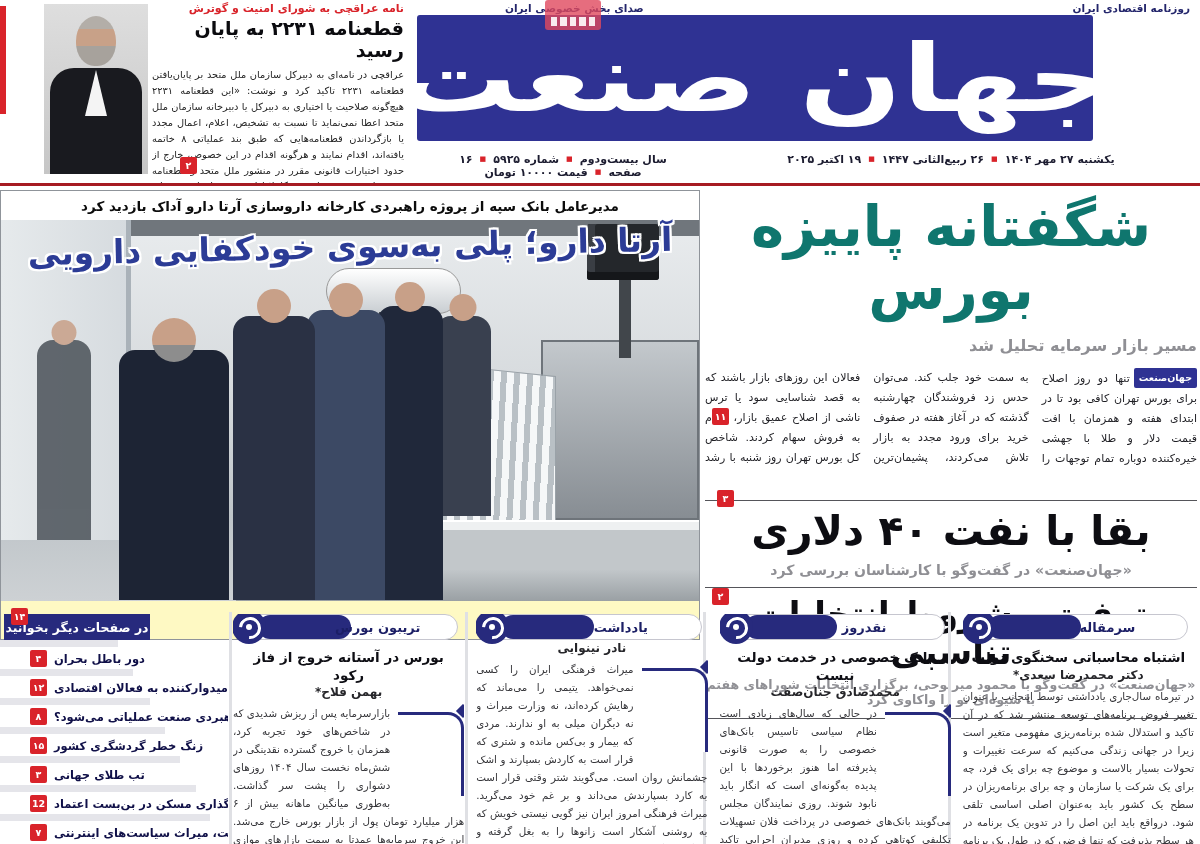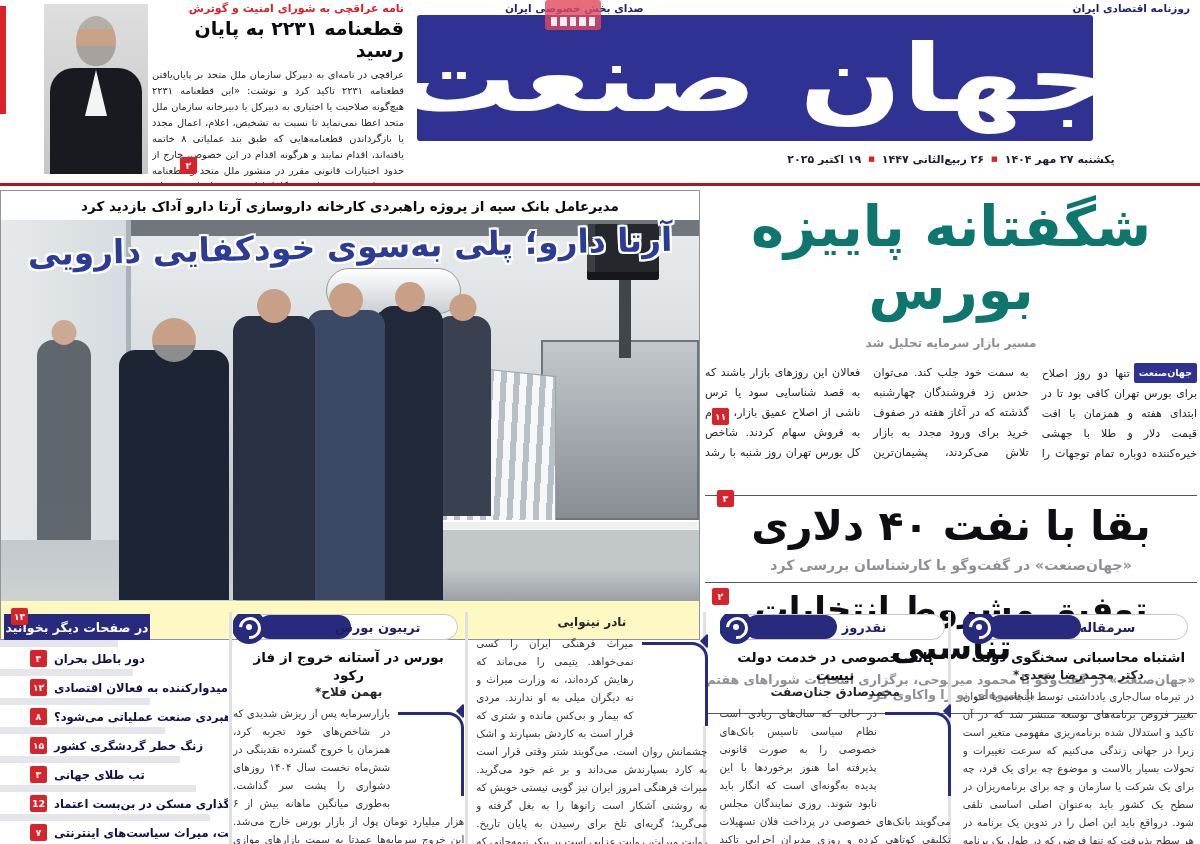--- a/index.html
+++ b/index.html
@@ -82,21 +82,21 @@
   .p4::before{width:30px;height:30px;top:-24px;}
   .p5{left:434px;top:96px;width:56px;height:200px;background:#39404f;}
   .p5::before{width:27px;height:27px;top:-22px;}
   .p6{left:36px;top:120px;width:54px;height:200px;background:#4a5158;opacity:.85;}
   .p6::before{width:25px;height:25px;top:-20px;}
   .photo-badge{left:10px;bottom:14px;z-index:8;}
 
   
   .right-col{position:absolute;left:705px;top:190px;width:492px;height:412px;}
   .lead-headline{margin:6px 0 0;font-size:56px;line-height:1.12;font-weight:800;color:#0f766e;text-align:center;}
-  .lead-subtitle{margin-top:15px;font-size:12px;font-weight:bold;color:#8f8f94;text-align:center;}
+  .lead-subtitle{margin-top:15px;font-size:16px;font-weight:bold;color:#8f8f94;text-align:right;}
   .lead-body{margin-top:13px;height:118px;overflow:hidden;columns:3;column-gap:13px;
              font-size:11px;line-height:1.8;text-align:justify;color:#1f1f24;}
   .brand-label{display:inline-block;background:#2f3293;color:#fff;font-size:9.5px;font-weight:bold;
                padding:1px 5px;border-radius:2px;margin-left:4px;vertical-align:1px;}
   .rule{border:none;border-top:1px solid #55555a;margin:14px 0 0;}
   .r2{margin-top:9px;} .r3{margin-top:11px;}
   .oil-headline{margin:8px 0 0;font-size:41px;line-height:1.1;font-weight:800;color:#0d0d12;text-align:center;}
   .oil-subtitle{margin-top:7px;font-size:14px;font-weight:bold;color:#8f8f94;text-align:center;}
   .elec-headline{margin:7px 0 0;font-size:34px;line-height:1.12;font-weight:800;color:#0d0d12;text-align:center;}
   .elec-subtitle{margin-top:6px;font-size:12.5px;font-weight:bold;color:#8f8f94;text-align:center;}
@@ -172,20 +172,23 @@
       </div>
     <div class="tagline-right">روزنامه اقتصادی ایران</div>
 
     <div class="masthead-box">
       <div class="masthead-title">جهان صنعت</div>
     </div>
 
     <div class="dateline dl-right">
       
     <span class="seg">یکشنبه ۲۷ مهر ۱۴۰۴</span><span class="seg">۲۶ ربیع‌الثانی ۱۴۴۷</span><span class="seg">۱۹ اکتبر ۲۰۲۵</span></div>
+    <div class="dateline dl-left">
+      
+    <span class="seg">سال بیست‌ودوم</span><span class="seg">شماره ۵۹۲۵</span><span class="seg">۱۶ صفحه</span><span class="seg">قیمت ۱۰۰۰۰ تومان</span></div>
 
     <div class="top-rule"></div>
   </div>
 
   <div class="main-photo">
     <div class="photo-kicker">مدیرعامل بانک سپه از پروژه راهبردی کارخانه داروسازی آرتا دارو آداک بازدید کرد</div>
     <div class="scene">
       <div class="sc ceiling"></div>
       <div class="sc glass-l"></div>
       <div class="sc machine-panel"></div>
@@ -255,20 +258,25 @@
           <div class="pill-label">نقدروز</div>
         </div>
         <div class="op-title">بانک خصوصی در خدمت دولت نیست</div>
         <div class="op-author">محمدصادق جنان‌صفت</div>
         <div class="op-body">
           <span class="portrait-frame"><span class="clip"></span><span class="portrait"></span></span><span>در حالی که سال‌های زیادی است نظام سیاسی تاسیس بانک‌های خصوصی را به صورت قانونی پذیرفته اما هنوز برخوردها با این پدیده به‌گونه‌ای است که انگار باید نابود شوند. روزی نمایندگان مجلس می‌گویند بانک‌های خصوصی در پرداخت فلان تسهیلات تکلیفی کوتاهی کرده و روزی مدیران اجرایی تاکید می‌کنند این بانک‌ها باید وام ارزان‌قیمت برای مسکن بدهند از سوی دیگر گروهی از</span>
         </div>
       </div>
 
       <div class="op-col">
+        <div class="pill">
+          <div class="logo-circle"></div>
+          <div class="pill-capsule"></div>
+          <div class="pill-label">یادداشت</div>
+        </div>
         <div class="op-author">نادر نینوایی</div>
         <div class="op-body">
           <span class="portrait-frame"><span class="clip"></span><span class="portrait"></span></span><span>میراث فرهنگی ایران را کسی نمی‌خواهد. یتیمی را می‌ماند که رهایش کرده‌اند، نه وزارت میراث و نه دیگران میلی به او ندارند. مردی که بیمار و بی‌کس مانده و شتری که قرار است به کاردش بسپارند و اشک چشمانش روان است. می‌گویند شتر وقتی قرار است به کارد بسپارندش می‌داند و بر غم خود می‌گرید. میراث فرهنگی امروز ایران نیز گویی نیستی خویش که به روشنی آشکار است زانوها را به بغل گرفته و می‌گرید؛ گریه‌ای تلخ برای رسیدن به پایان تاریخ. روایت میراث، روایت عزایی است بر پیکر نیمه‌جانی که سال‌هاست امید زیستن از او بریده شده.</span>
         </div>
       </div>
 
       <div class="op-col">
         <div class="pill">
           <div class="logo-circle"></div>
           <div class="pill-capsule"></div>

